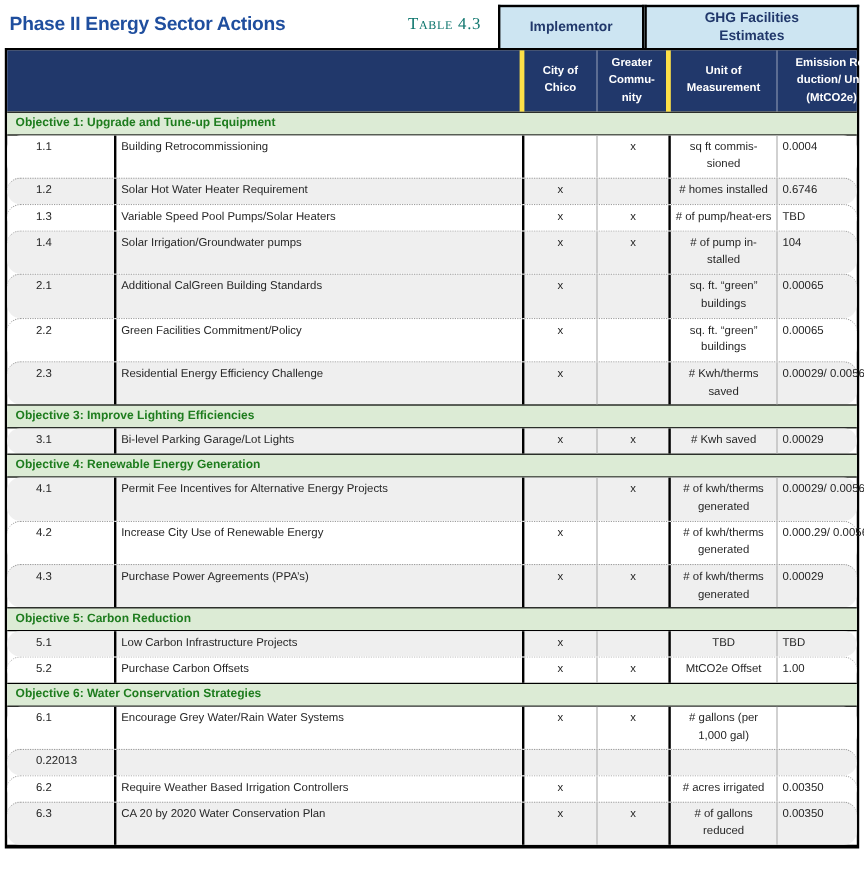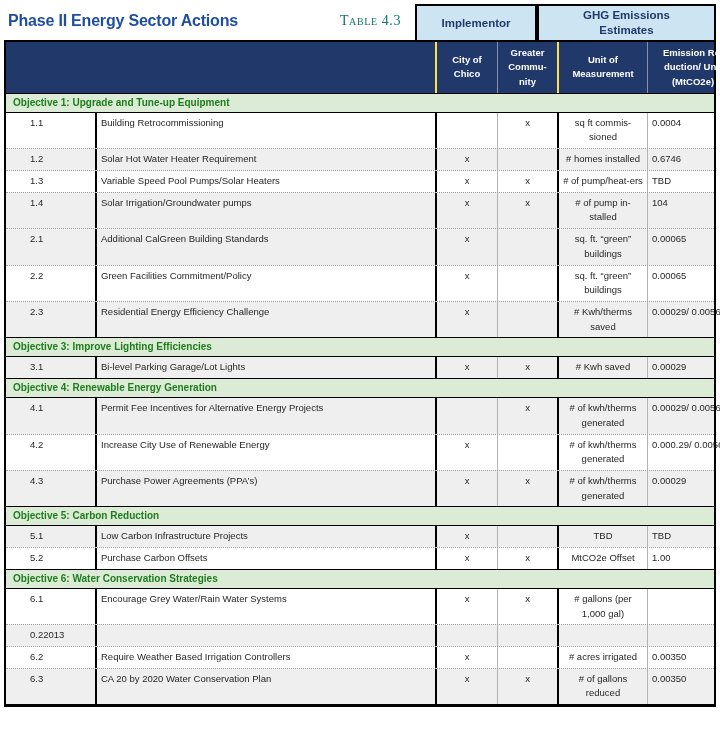--- a/index.html
+++ b/index.html
@@ -32,30 +32,30 @@
 
   
   .maintable{border:2px solid #000;border-bottom-width:3px;width:712px;}
   .row{display:grid;grid-template-columns:71px 340px 61px 61px 89px 90px;padding-left:20px;}
 
   .navyrow{background:var(--navy);color:#fff;font-weight:bold;}
   .navyrow .cell{
     display:flex;align-items:center;justify-content:center;text-align:center;
     font-size:9.5px;line-height:1.5;padding:4px 2px;min-height:47px;
   }
-  .nb-thick{border-right:2px solid #fde047;}
+  .nb-thick{border-right:4px solid #fde047;}
   .nb-light{border-right:1px solid rgba(255,255,255,0.45);}
 
   .objrow{
     background:var(--green-bg);color:var(--green-text);
     font-weight:bold;font-size:10px;padding:3px 7px 4px 7px;
     border-top:1px solid #000;border-bottom:1px solid #000;
   }
 
-  .datarow{background:#fff;}
+  .datarow{background:#fff;border-radius:11px;}
   .datarow.band{background:var(--band-gray);}
   .datarow + .datarow{border-top:1px dotted #9e9e9e;}
   .datarow .cell{font-size:9.5px;color:#262626;padding:3px 4px;line-height:1.55;}
   .c-id{padding-left:7px;border-right:2px solid #000;}
   .c-action{padding-left:9px;border-right:2px solid #000;}
   .c-city{text-align:center;border-right:1px solid #b3b3b3;color:var(--navy);}
   .c-comm{text-align:center;border-right:2px solid #000;color:var(--navy);}
   .c-unit{text-align:center;border-right:1px solid #b3b3b3;}
   .c-val{text-align:left;}
 </style>
@@ -66,21 +66,21 @@
 
   <div class="tophead">
     <div class="titlecell">
       <span class="doc-title">Phase II Energy Sector Actions</span>
       <span class="table-label">Table 4.3</span>
     </div>
     <div class="bluebox">
       <span class="inner">Implementor</span>
     </div>
     <div class="bluebox">
-      <span class="inner">GHG Emissions Estimates</span>
+      <span class="inner">GHG Facilities Estimates</span>
     </div>
   </div>
 
   <div class="maintable">
 
     <div class="row navyrow">
       <div class="cell"></div>
       <div class="cell nb-thick"></div>
       <div class="cell nb-light">City of Chico</div>
       <div class="cell nb-thick">Greater Commu-nity</div>

